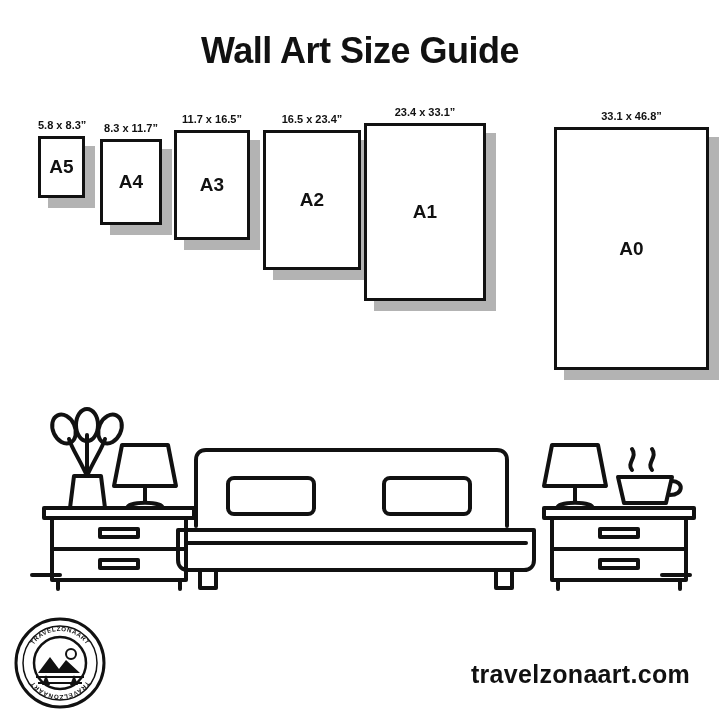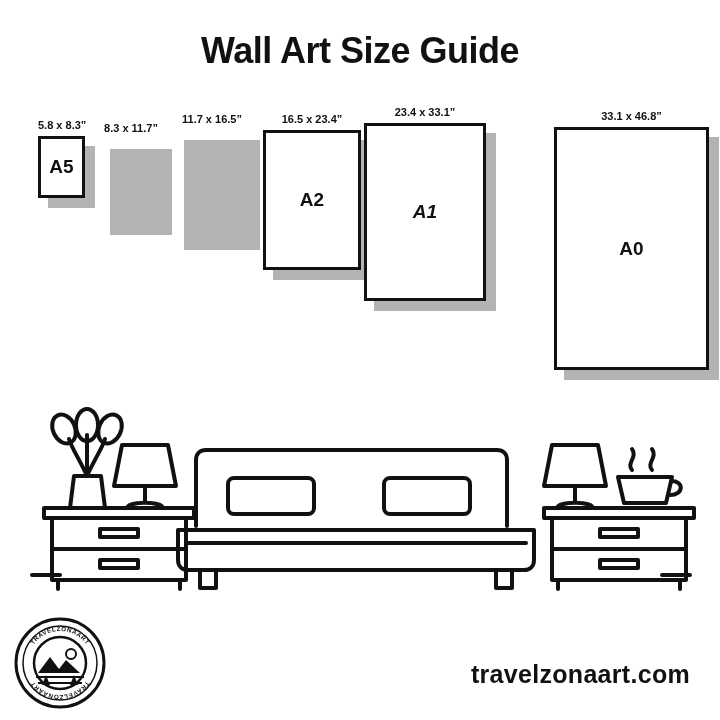--- a/index.html
+++ b/index.html
@@ -122,36 +122,42 @@
       <div class="size-group" style="left: 38px; top: 0px; width: 57px; height: 103px;">
         <div class="size-label" style="left: 0px; width: 47px; top: 14px;">5.8 x 8.3”</div>
         <div class="frame-shadow" style="left: 10px; top: 41px; width: 47px; height: 62px;"></div>
         <div class="frame" style="left: 0px; top: 31px; width: 47px; height: 62px;">
           <span class="frame-name">A5</span>
         </div>
       </div>
       <div class="size-group" style="left: 100px; top: 0px; width: 72px; height: 130px;">
         <div class="size-label" style="left: 0px; width: 62px; top: 17px;">8.3 x 11.7”</div>
         <div class="frame-shadow" style="left: 10px; top: 44px; width: 62px; height: 86px;"></div>
+        <div class="frame" style="left: 0px; top: 34px; width: 62px; height: 86px;">
+          <span class="frame-name">A4</span>
+        </div>
       </div>
       <div class="size-group" style="left: 174px; top: 0px; width: 86px; height: 145px;">
         <div class="size-label" style="left: 0px; width: 76px; top: 8px;">11.7 x 16.5”</div>
         <div class="frame-shadow" style="left: 10px; top: 35px; width: 76px; height: 110px;"></div>
+        <div class="frame" style="left: 0px; top: 25px; width: 76px; height: 110px;">
+          <span class="frame-name">A3</span>
+        </div>
       </div>
       <div class="size-group" style="left: 263px; top: 0px; width: 108px; height: 175px;">
         <div class="size-label" style="left: 0px; width: 98px; top: 8px;">16.5 x 23.4”</div>
         <div class="frame-shadow" style="left: 10px; top: 35px; width: 98px; height: 140px;"></div>
         <div class="frame" style="left: 0px; top: 25px; width: 98px; height: 140px;">
           <span class="frame-name">A2</span>
         </div>
       </div>
       <div class="size-group" style="left: 364px; top: 0px; width: 132px; height: 206px;">
         <div class="size-label" style="left: 0px; width: 122px; top: 1px;">23.4 x 33.1”</div>
         <div class="frame-shadow" style="left: 10px; top: 28px; width: 122px; height: 178px;"></div>
-        <div class="frame" style="left: 0px; top: 18px; width: 122px; height: 178px; font-style: italic;">
+        <div class="frame" style="left: 0px; top: 18px; width: 122px; height: 178px;">
           <span class="frame-name">A1</span>
         </div>
       </div>
       <div class="size-group" style="left: 522px; top: 0px; width: 165px; height: 275px; margin-left: 32px;">
         <div class="size-label" style="left: 0px; width: 155px; top: 5px;">33.1 x 46.8”</div>
         <div class="frame-shadow" style="left: 10px; top: 32px; width: 155px; height: 243px;"></div>
         <div class="frame" style="left: 0px; top: 22px; width: 155px; height: 243px;">
           <span class="frame-name">A0</span>
         </div>
       </div>

